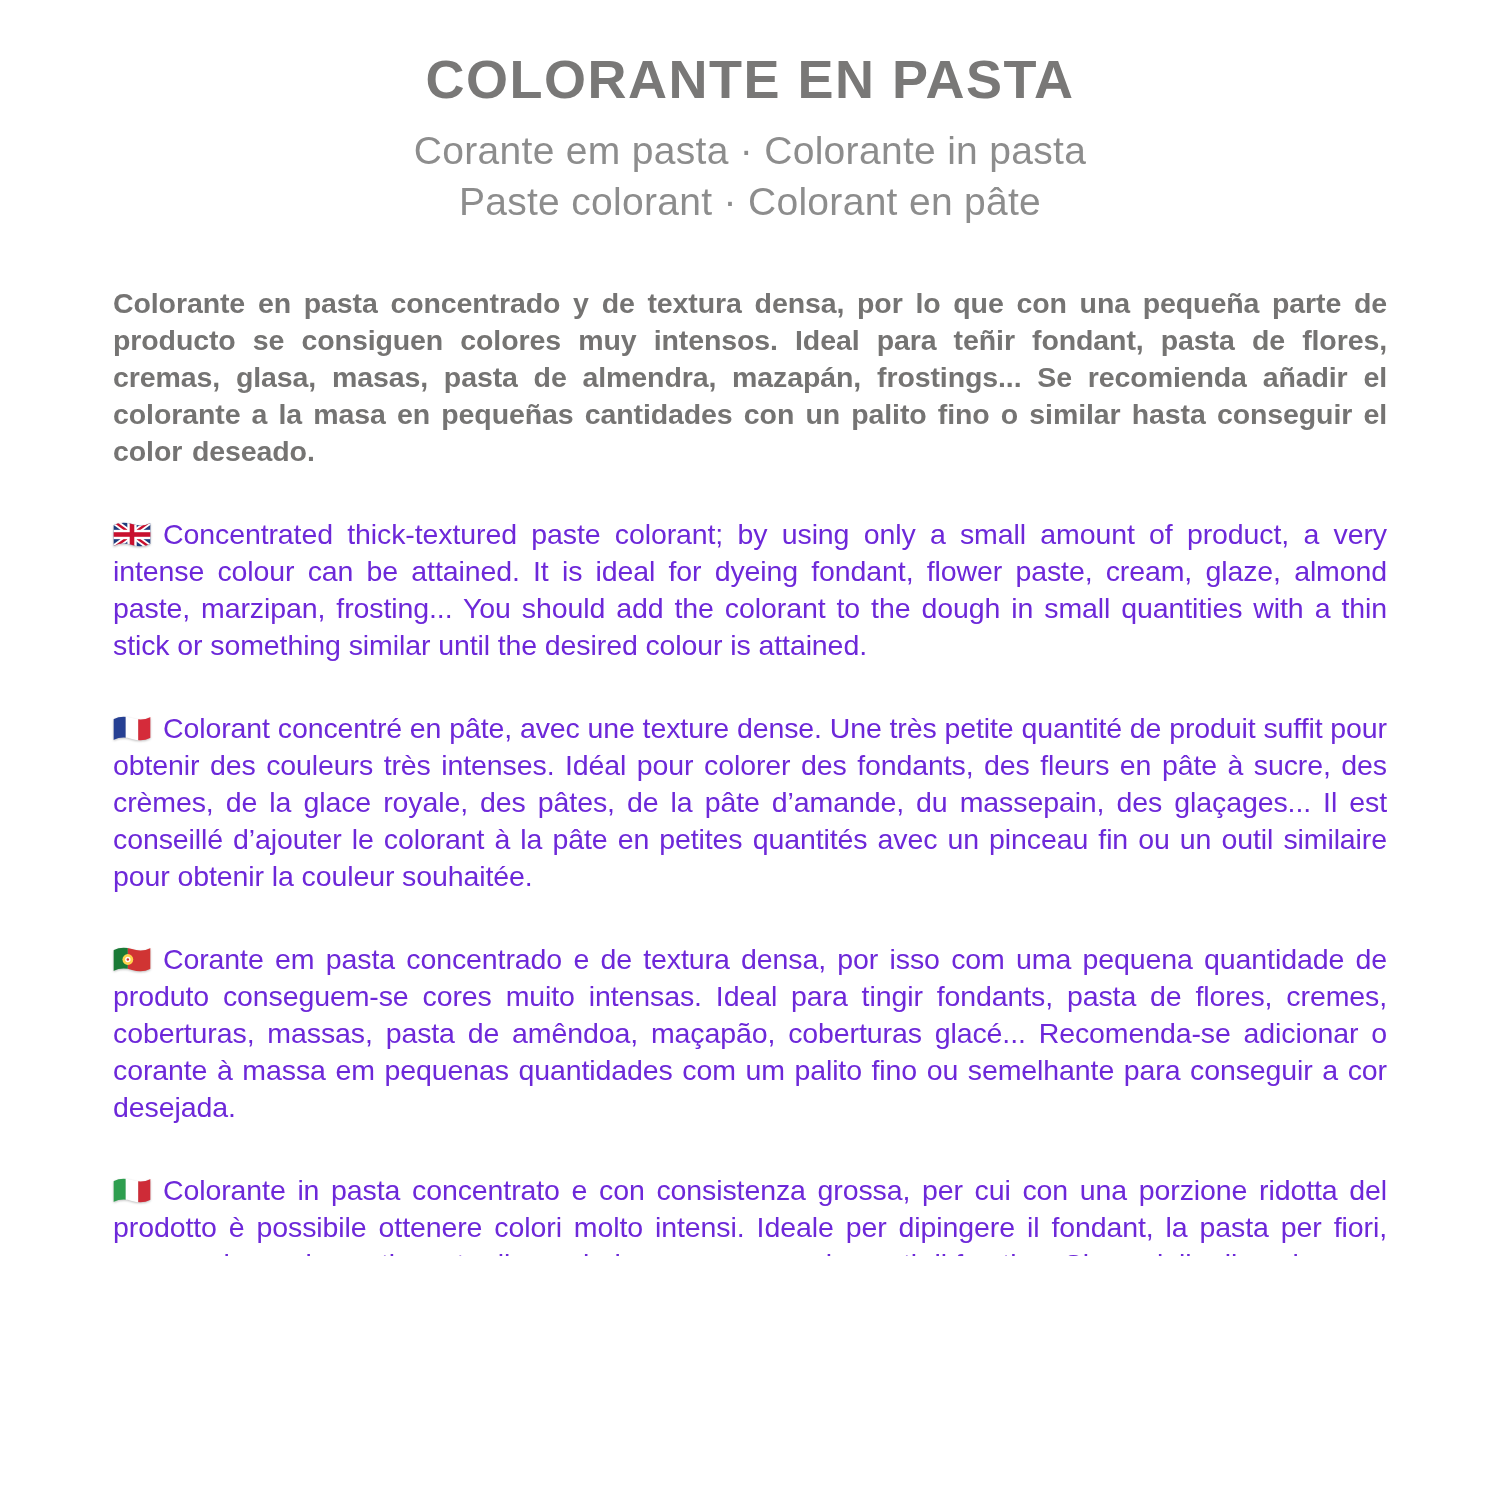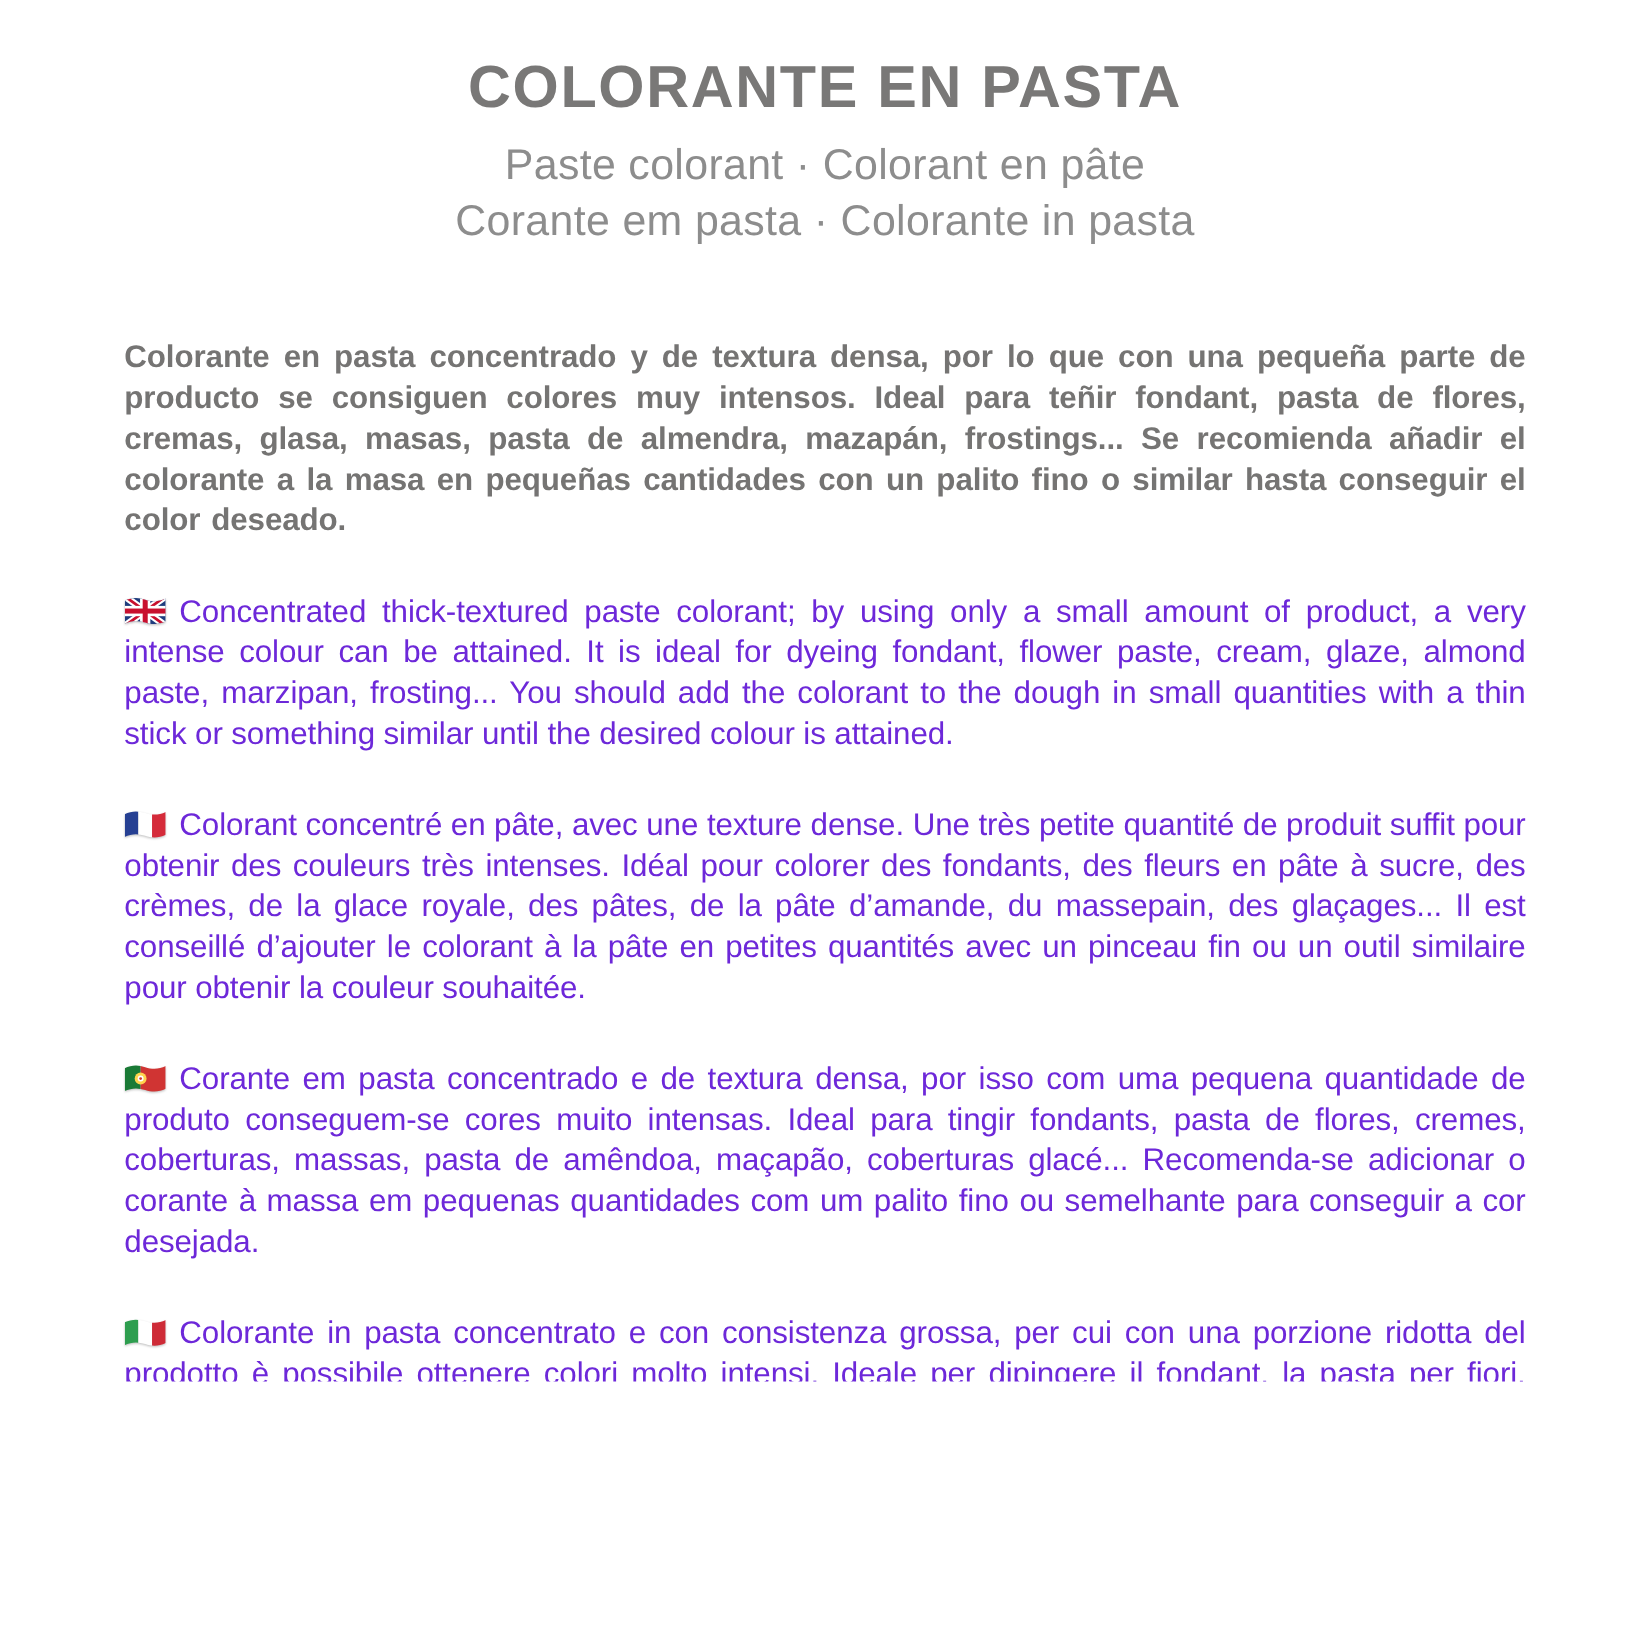--- a/index.html
+++ b/index.html
@@ -34,21 +34,21 @@
   }
   .page-subtitle {
     margin: 0;
     font-size: 39px;
     font-weight: 400;
     color: #8d8d8d;
     line-height: 51px;
     letter-spacing: 0.3px;
   }
   .paragraphs {
-    margin-top: 80px;
+    margin-top: 58px;
   }
   .para {
     margin: 0 0 46px 0;
     font-size: 28.5px;
     line-height: 37px;
     color: #6d28d9;
     text-align: justify;
     letter-spacing: -0.1px;
   }
   .para.bold {
@@ -70,22 +70,22 @@
     filter: drop-shadow(0 1px 1px rgba(0,0,0,0.25));
   }
 </style>
 </head>
 <body>
 
 <div class="page">
 
   <header class="page-header">
     <h1 class="page-title">COLORANTE EN PASTA</h1>
+    <p class="page-subtitle">Corante em pasta · Colorante in pasta</p>
     <p class="page-subtitle">Paste colorant · Colorant en pâte</p>
-    <p class="page-subtitle">Corante em pasta · Colorante in pasta</p>
   </header>
 
   <section class="paragraphs">
 
     <p class="para bold"><span>Colorante en pasta concentrado y de textura densa, por lo que con una pequeña parte de producto se consiguen colores muy intensos. Ideal para teñir fondant, pasta de flores, cremas, glasa, masas, pasta de almendra, mazapán, frostings... Se recomienda añadir el colorante a la masa en pequeñas cantidades con un palito fino o similar hasta conseguir el color deseado.</span></p>
 
     <p class="para"><span class="flag"><svg viewBox="0 0 36 26" xmlns="http://www.w3.org/2000/svg" aria-hidden="true">
       <defs>
               <clipPath id="wave-uk">
                 <path d="M0,4 C6,1 12,1 18,3 C24,5 30,5 36,2 L36,22 C30,25 24,25 18,23 C12,21 6,21 0,24 Z"></path>

